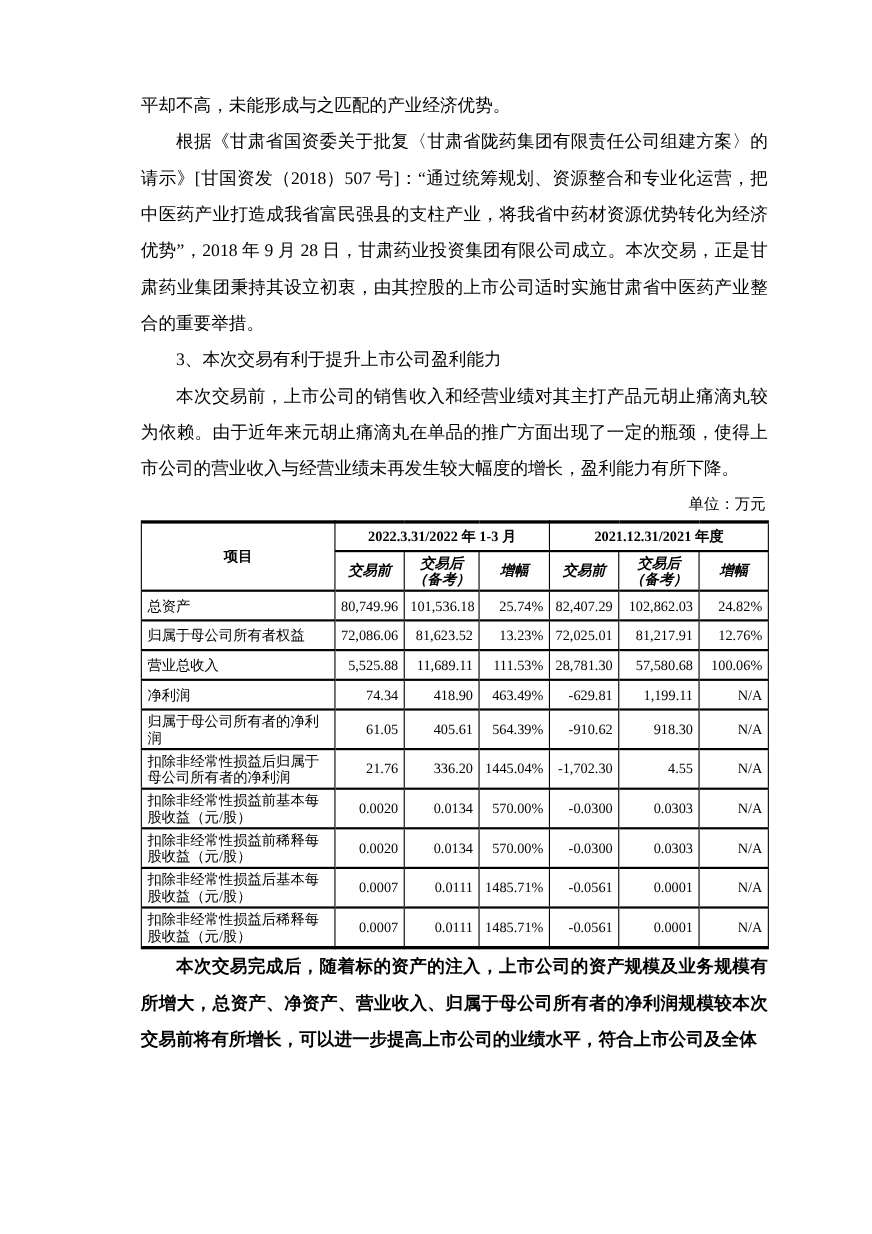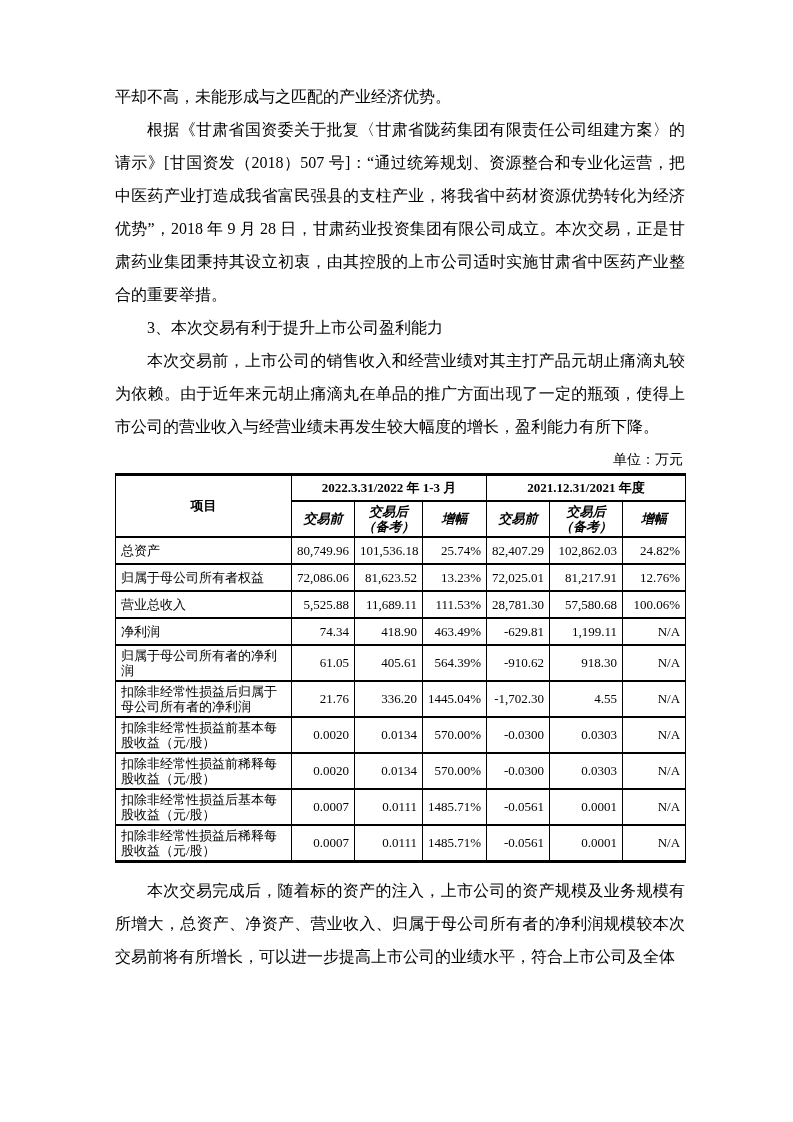--- a/index.html
+++ b/index.html
@@ -7,21 +7,21 @@
     position: relative;
     width: 793px;
     height: 1122px;
     background: #ffffff;
     overflow: hidden;
     font-family: "Liberation Serif", "DejaVu Serif", serif;
     color: #000000;
   }
   .content {
     position: absolute;
-    left: 115px;
+    left: 128px;
     top: 80px;
     width: 570px;
   }
   .para {
     font-size: 16px;
     line-height: 33px;
     text-align: justify;
     text-indent: 2em;
     margin: 0;
   }
@@ -66,21 +66,21 @@
   .sub-th { white-space: pre-line; }
   .label-cell {
     text-align: left;
     padding: 2px 3px 2px 6px;
   }
   .value-cell {
     text-align: right;
     padding: 2px 6px 2px 2px;
     white-space: nowrap;
   }
-  .tail-para { margin-top: 11px; }
+  .tail-para { margin-top: 0; font-weight: bold; }
   .footer {
     position: absolute;
     top: 1010px;
     left: 115px;
     width: 570px;
     text-align: right;
     font-size: 13px;
     font-weight: bold;
   }
 </style>

